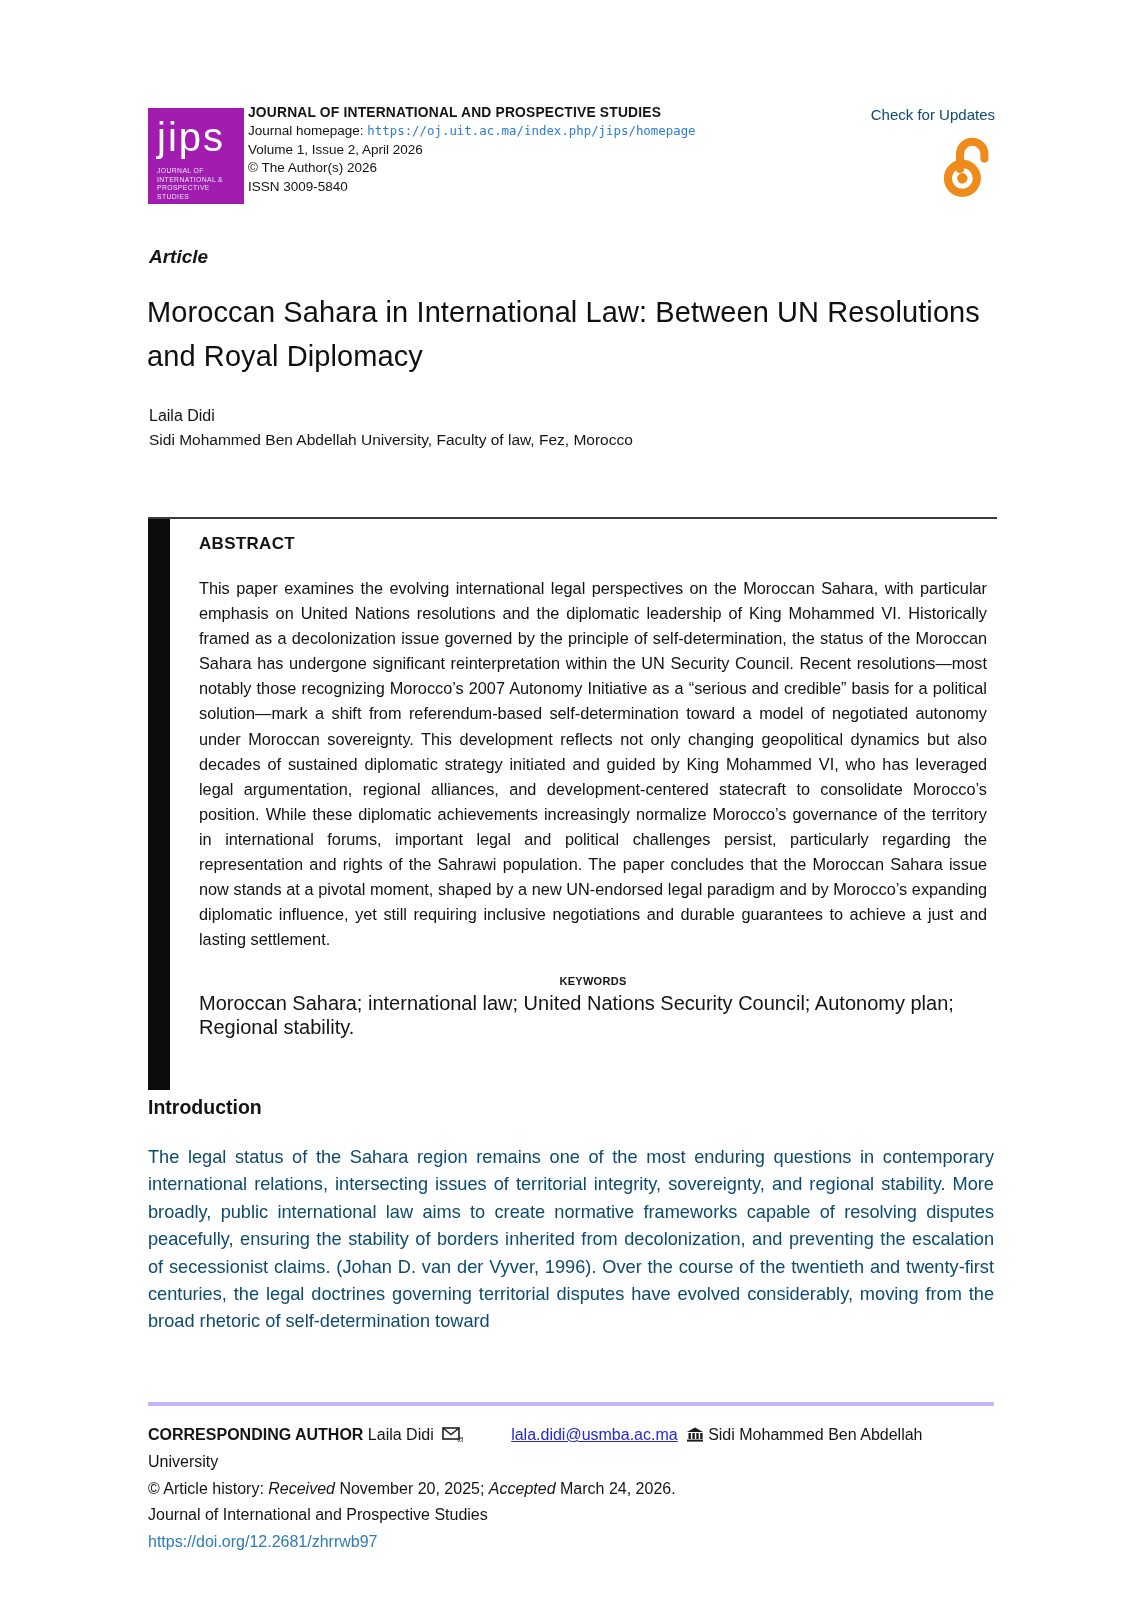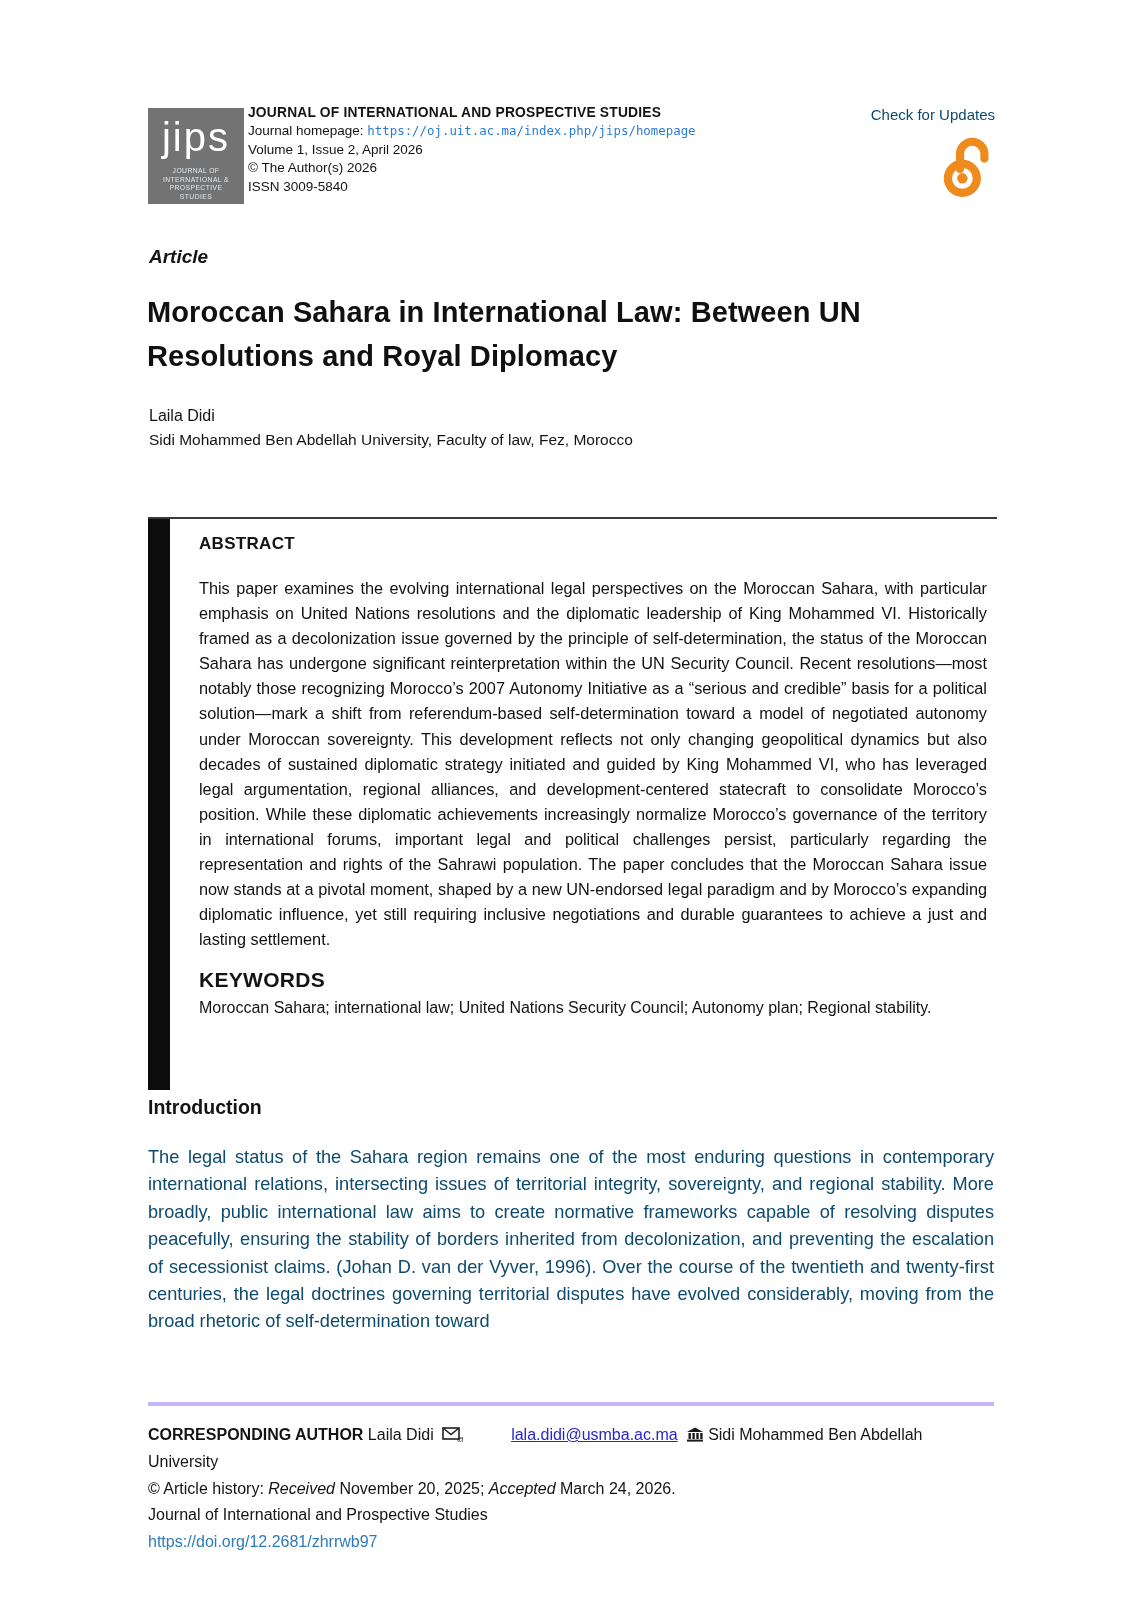--- a/index.html
+++ b/index.html
@@ -6,21 +6,21 @@
   html,body { background:#ffffff; }
   body { font-family:"Liberation Sans", sans-serif; color:#141414; }
   .page {
     position:relative; width:1131px; height:1600px; margin:0 auto;
     background:#ffffff; overflow:hidden;
   }
 
   
   .logo {
     position:absolute; left:148px; top:108px; width:96px; height:96px;
-    background:#737373; color:#ffffff; padding:8px 9px;text-align:center;
+    background:#a21caf; color:#ffffff; padding:8px 9px;
   }
   .logo .acronym {
     font-size:40px; line-height:42px; letter-spacing:2px; font-weight:400;
   }
   .logo .logo-sub {
     margin-top:9px; font-size:6.8px; line-height:8.6px; letter-spacing:.4px;
     text-transform:uppercase; color:#dfeaf0;
   }
   .journal-info { position:absolute; left:248px; top:104px; width:560px; }
   .journal-info .jname { font-size:13.8px; font-weight:700; letter-spacing:.2px; line-height:18px; }
@@ -30,35 +30,35 @@
     font-family:"DejaVu Sans Mono", monospace; font-size:12.4px;
   }
   .updates { position:absolute; left:850px; top:106px; width:145px; text-align:right; }
   .updates .chk { font-size:15px; color:#0c4a6e; cursor:pointer; }
   .oa-icon { position:absolute; left:938px; top:133px; width:58px; height:64px; }
 
   
   .article-label { position:absolute; left:149px; top:238px; font-size:19px; font-style:italic; font-weight:600;margin-top:8px; }
   .title {
     position:absolute; left:147px; top:290px; width:860px;
-    font-size:29px; font-weight:700; line-height:44px; letter-spacing:.1px; color:#101010;
+    font-size:29px; font-weight:400; line-height:44px; letter-spacing:.1px; color:#101010;
   }
   .byline { position:absolute; left:149px; top:404px; font-size:16px; line-height:24px; }
   .affiliation { position:absolute; left:149px; top:428px; font-size:15.5px; line-height:24px; }
 
   
   .abstract-rule { position:absolute; left:148px; top:517px; width:849px; height:2px; background:#3a3a3a; }
   .abstract-bar { position:absolute; left:148px; top:519px; width:22px; height:571px; background:#0c0c0c; }
   .abstract-content { position:absolute; left:199px; top:534px; width:788px; }
   .abstract-heading { font-size:17px; font-weight:700; letter-spacing:.3px; }
   .abstract-text {
     margin-top:22px; font-size:16.3px; line-height:25.1px; text-align:justify; color:#111111;
   }
-  .keywords-heading { margin-top:16px; font-size:21px; font-weight:700; letter-spacing:.3px; }
-  .keywords-text { margin-top:4px; font-size:16px; line-height:24px; }
+  .keywords-heading { margin-top:23px; font-size:11px; font-weight:700; letter-spacing:.3px;text-align:center; }
+  .keywords-text { margin-top:4px; font-size:20px; line-height:24px; }
 
   
   .intro { position:absolute; left:148px; top:1096px; width:846px; }
   .intro-heading { font-size:19.5px; font-weight:700; }
   .intro-text {
     margin-top:25px; font-size:18.2px; line-height:27.4px; text-align:justify; color:#0c4a6e;
   }
 
   
   .footer {

